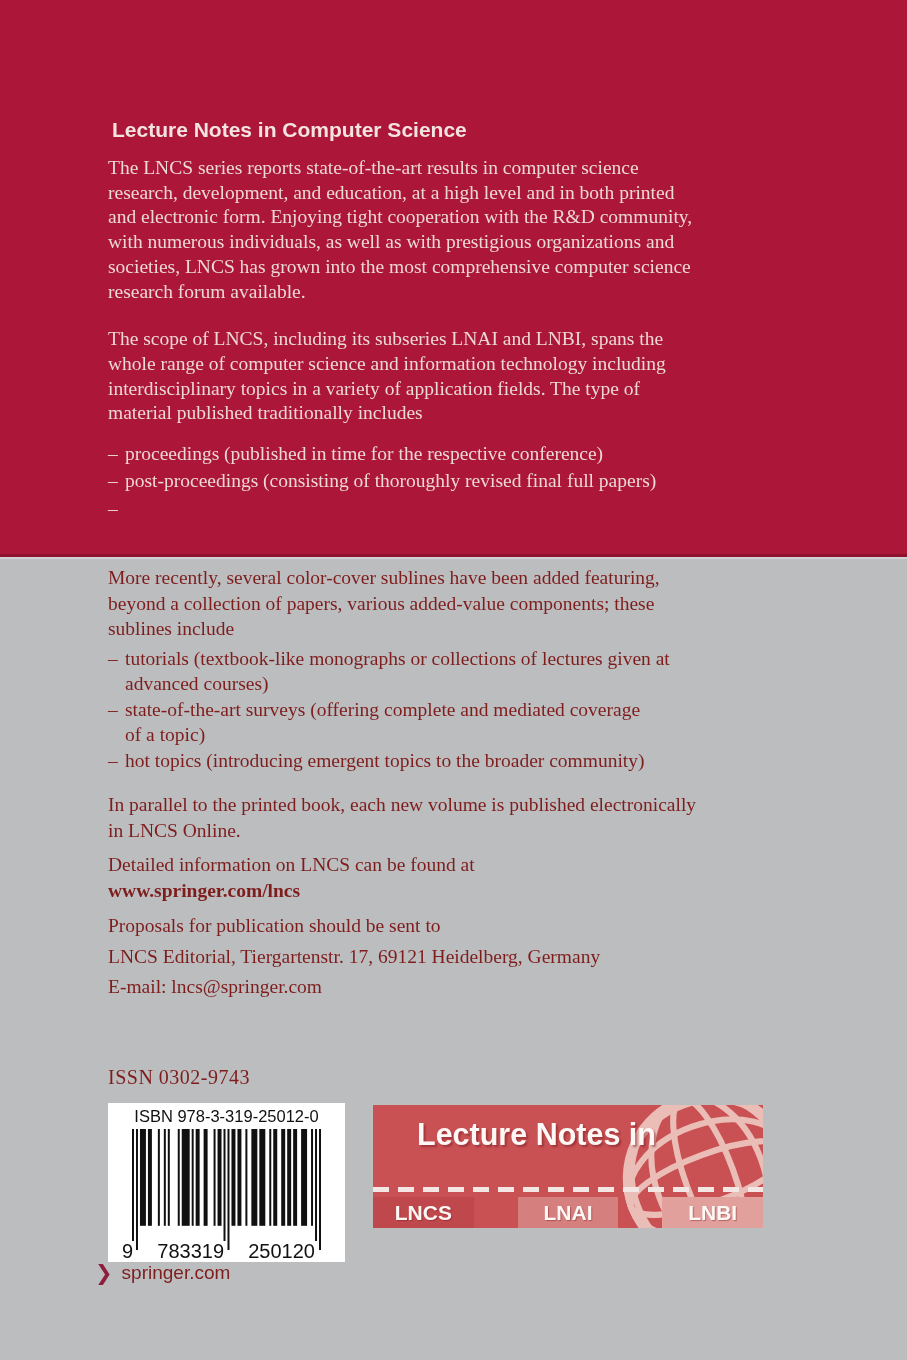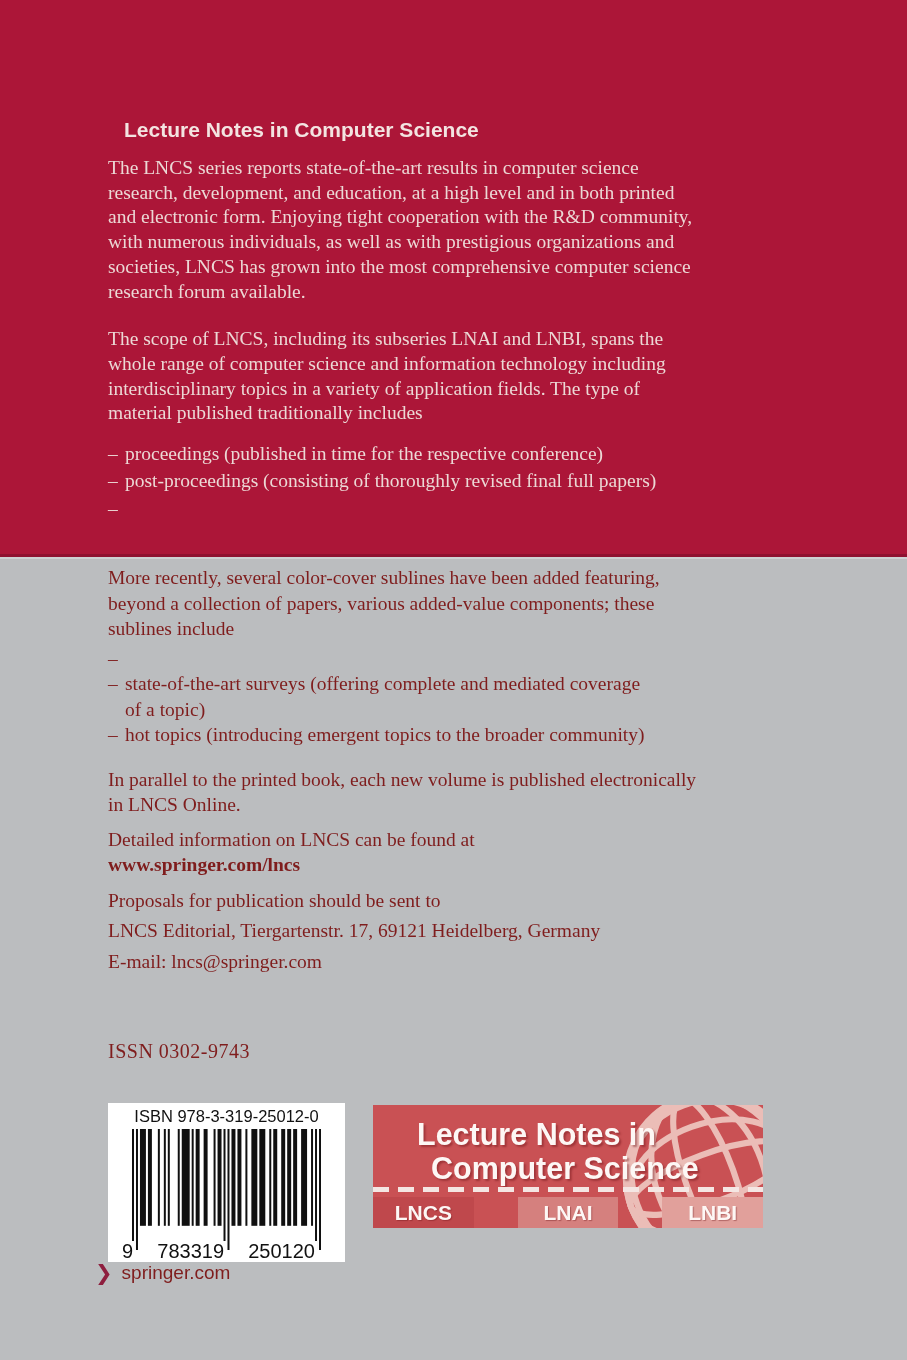--- a/index.html
+++ b/index.html
@@ -7,21 +7,21 @@
   .page{width:907px;height:1360px;margin:0 auto;position:relative;background:#bbbdbf;overflow:hidden;}
 
   
   .red-section{
     box-sizing:border-box;width:907px;height:557px;
     background:#ac1638;border-bottom:3px solid #8f1130;
     padding:118px 60px 0 108px;color:#ecd8d5;
   }
   .red-heading{
     font-family:"Liberation Sans","DejaVu Sans",sans-serif;
-    font-weight:bold;font-size:21px;color:#f3e4e1;margin:0 0 14px 16px;
+    font-weight:bold;font-size:21px;color:#f3e4e1;margin:0 0 14px 4px;
   }
   .para{white-space:pre-line;font-size:19.5px;line-height:24.7px;margin:0;}
   .red-section .para2{margin-top:23px;}
   .bullet-list{margin-top:14px;}
   .bullet{display:flex;align-items:flex-start;line-height:27.4px;font-size:19.5px;}
   .bullet .dash{flex:0 0 17px;}
   .bullet .btext{white-space:pre-line;}
 
   
   .gray-section{
@@ -117,20 +117,22 @@
     </div>
   </section>
 
   <section class="gray-section">
     <p class="para">More recently, several color-cover sublines have been added featuring,
 beyond a collection of papers, various added-value components; these
 sublines include</p>
     <div class="bullet-list">
       <div class="bullet">
         <span class="dash">–</span>
+        <span class="btext">tutorials (textbook-like monographs or collections of lectures given at
+advanced courses)</span>
       </div>
       <div class="bullet">
         <span class="dash">–</span>
         <span class="btext">state-of-the-art surveys (offering complete and mediated coverage
 of a topic)</span>
       </div>
       <div class="bullet">
         <span class="dash">–</span>
         <span class="btext">hot topics (introducing emergent topics to the broader community)</span>
       </div>
@@ -199,21 +201,20 @@
           <ellipse cx="70" cy="70" rx="62" ry="18"></ellipse>
           <ellipse cx="70" cy="70" rx="62" ry="40"></ellipse>
           <ellipse cx="70" cy="70" rx="62" ry="57"></ellipse>
           <ellipse cx="70" cy="70" rx="18" ry="62"></ellipse>
           <ellipse cx="70" cy="70" rx="40" ry="62"></ellipse>
           <ellipse cx="70" cy="70" rx="57" ry="62"></ellipse>
         </g>
       </svg>
       <div class="logo-title">
         <span class="l1">Lecture Notes in</span>
-        <span class="l2">Computer Science</span>
       </div>
       <div class="logo-dash"></div>
       <div class="logo-band">
         <div class="band-seg seg-lncs">LNCS</div>
         <div class="band-seg seg-lnai">LNAI</div>
         <div class="band-seg seg-lnbi">LNBI</div>
       </div>
     </div>
   </div>
 

